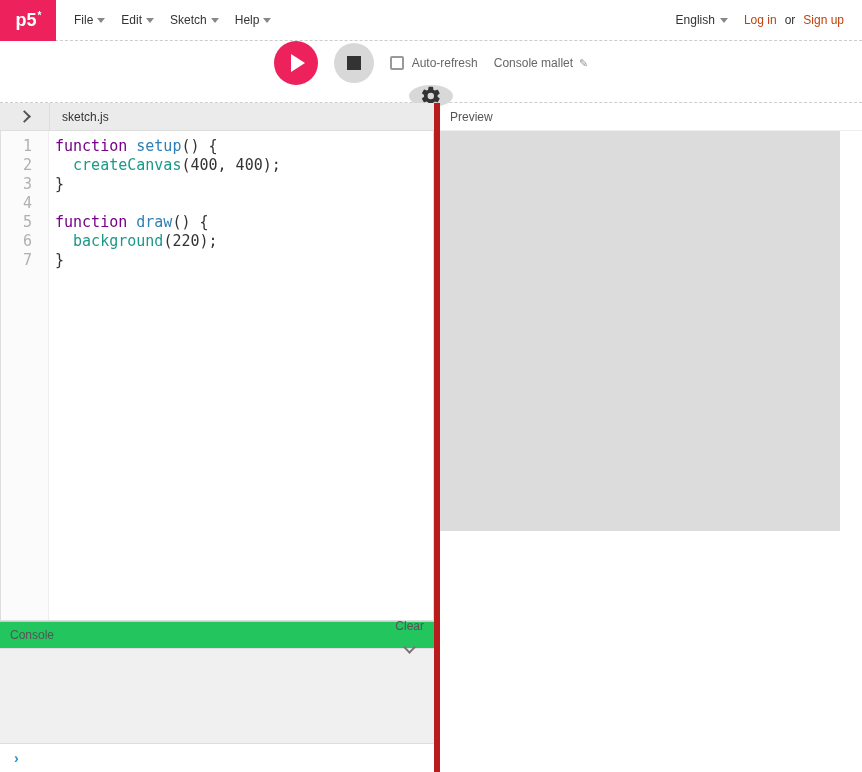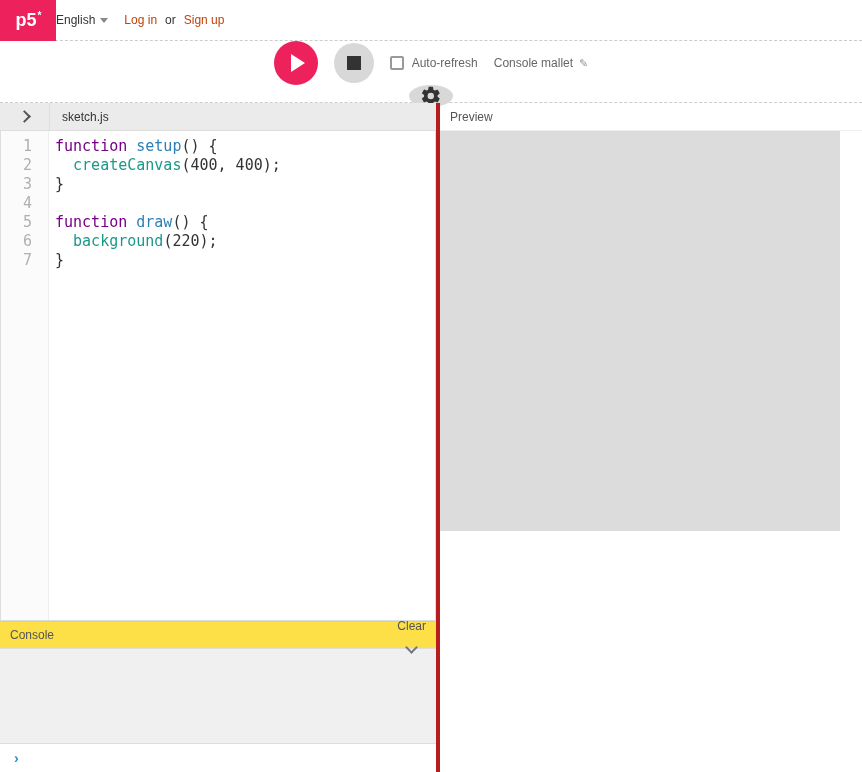--- a/index.html
+++ b/index.html
@@ -118,21 +118,21 @@
       width: 44px; height: 44px;
       border-radius: 50%;
       background: #d8d8d8;
       display: flex;
       align-items: center;
       justify-content: center;
       cursor: pointer;
     }
 
     .main { display: flex; height: 669px; }
-    .left-pane { width: 440px; display: flex; flex-direction: column; border-right: 4px solid #b91c1c; }
+    .left-pane { width: 440px; display: flex; flex-direction: column; border-right: 6px solid #b91c1c; }
     .file-tab-bar {
       height: 28px;
       background: #ebebeb;
       display: flex;
       align-items: center;
       border-bottom: 1px solid #ddd;
     }
     .expand-btn {
       width: 50px; height: 28px;
       display: flex;
@@ -173,21 +173,21 @@
     }
     .gutter div { padding-right: 12px; position: relative; }
     .code { flex: 1; padding: 6px 6px; white-space: pre; color: #333; }
     .kw { color: #708; }
     .fn { color: #2c7fb8; }
     .builtin { color: #1a9989; font-weight: 500; }
     .punct { color: #333; }
 
     .console-bar {
       height: 27px;
-      background: #fde047;
+      background: #22c55e;
       display: flex;
       align-items: center;
       justify-content: space-between;
       padding: 0 10px;
       font-size: 12px;
       color: #555;
       border-top: 1px solid #ccc;
     }
     .console-bar-right { display: flex; align-items: center; gap: 10px; flex-direction: column; }
     .chevron-down-lg {
@@ -229,20 +229,38 @@
       margin: 0;
     }
   </style>
 </head>
 <body>
 
 <div class="header">
   <div class="logo">
     <span>p5</span>
       <span class="logo-star">*</span>
+  </div>
+  <div class="menu-bar">
+    <div class="menu-item">
+      <span>File</span>
+      <span class="caret-down"></span>
+    </div>
+    <div class="menu-item">
+      <span>Edit</span>
+      <span class="caret-down"></span>
+    </div>
+    <div class="menu-item">
+      <span>Sketch</span>
+      <span class="caret-down"></span>
+    </div>
+    <div class="menu-item">
+      <span>Help</span>
+      <span class="caret-down"></span>
+    </div>
   </div>
   <div class="header-right">
     <div class="lang-sel">
       <span>English</span>
       <span class="caret-down"></span>
     </div>
     <a>Log in</a>
     <span>or</span>
     <a>Sign up</a>
   </div>

